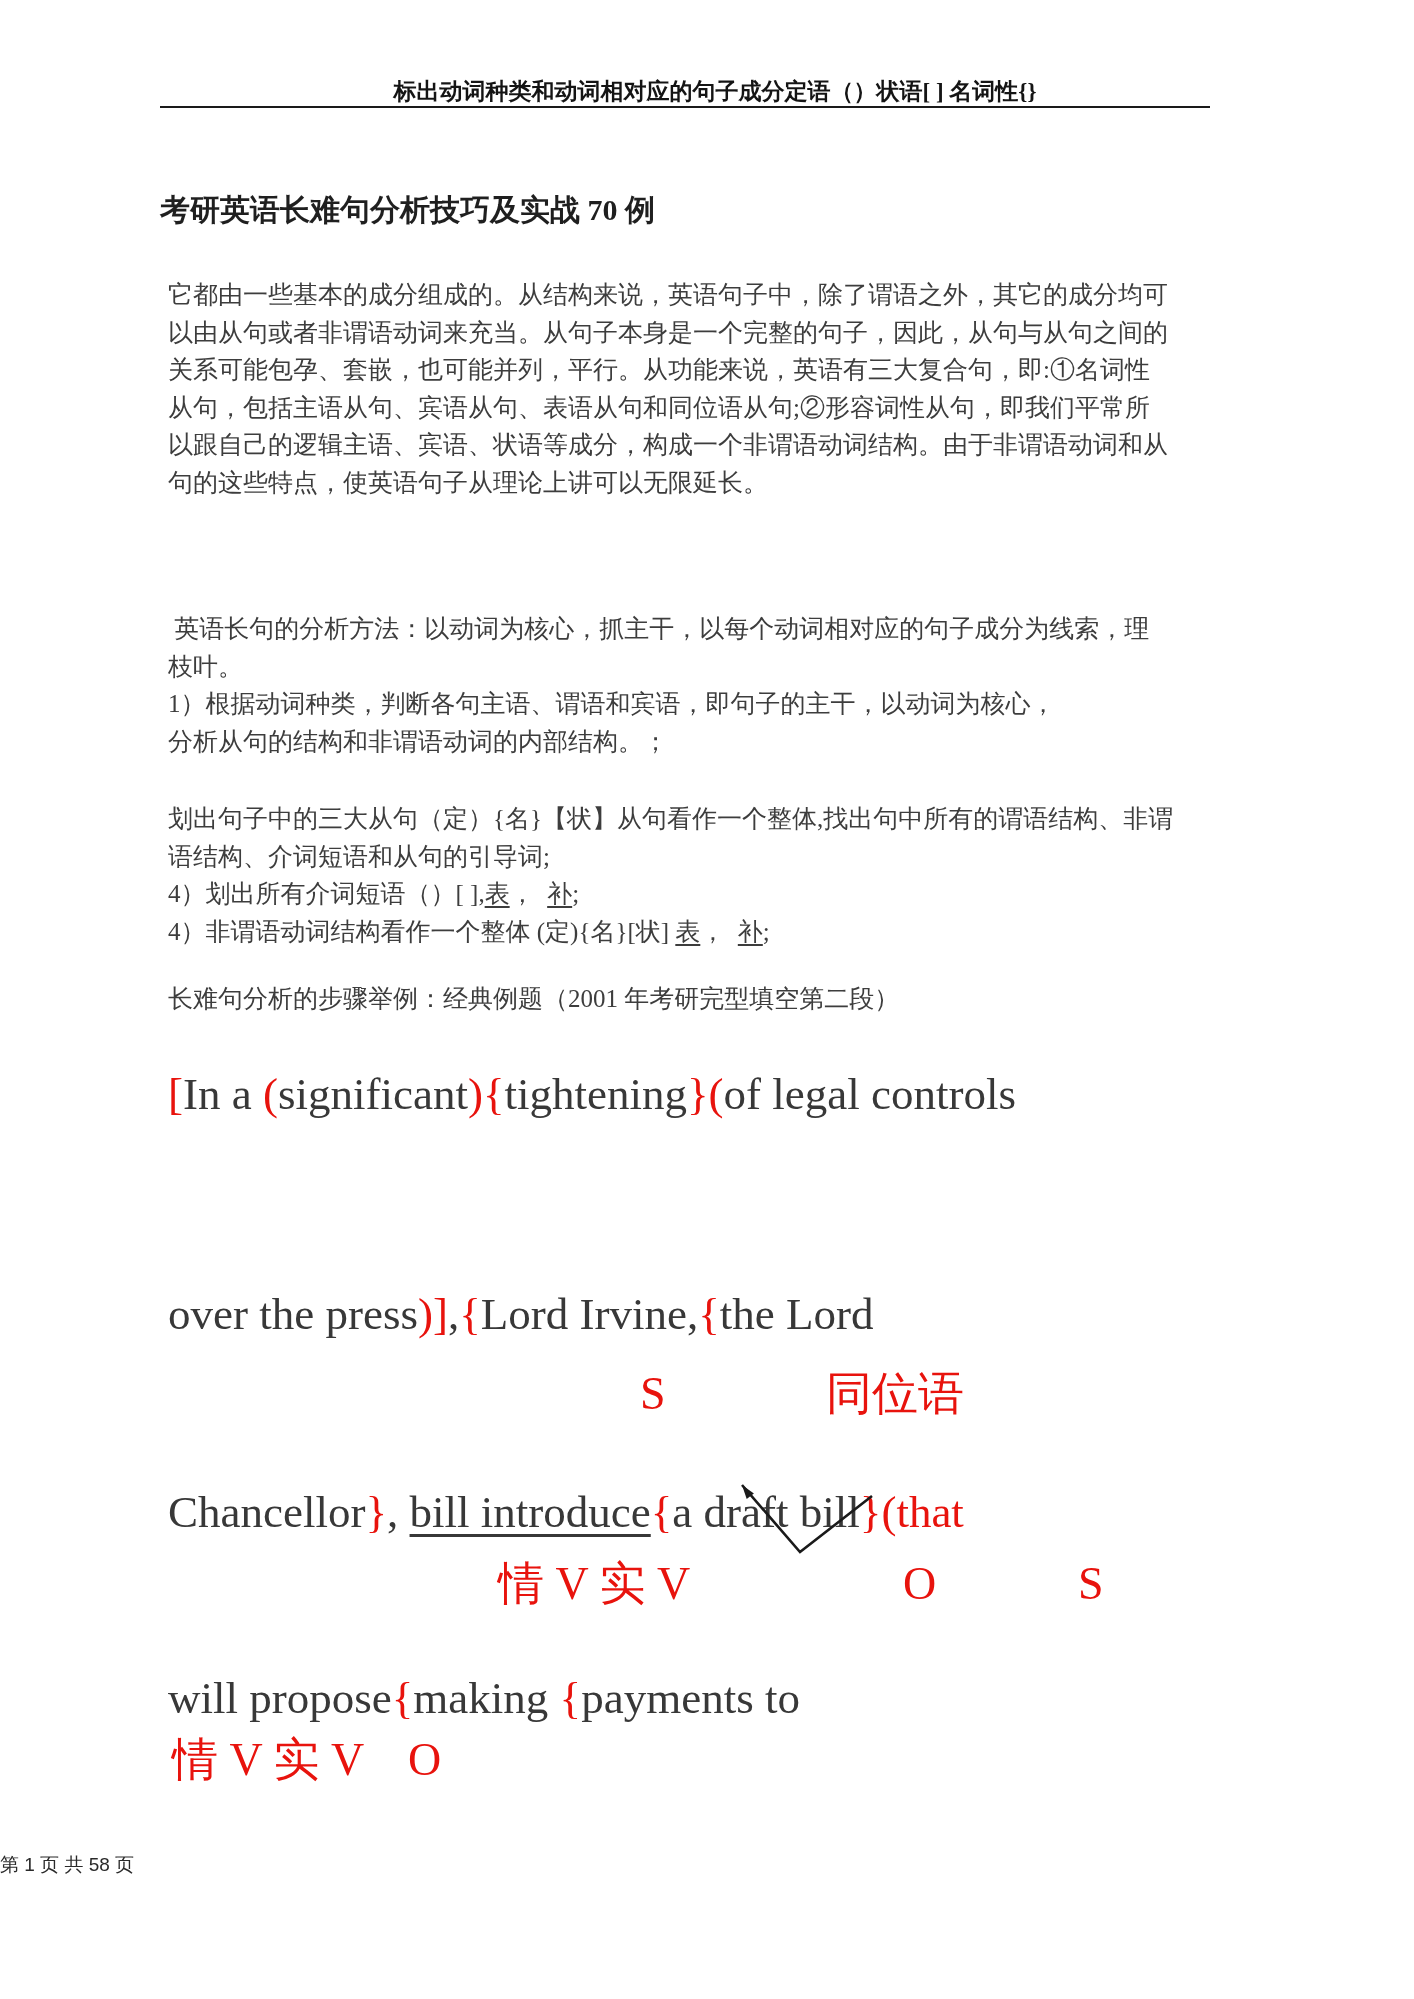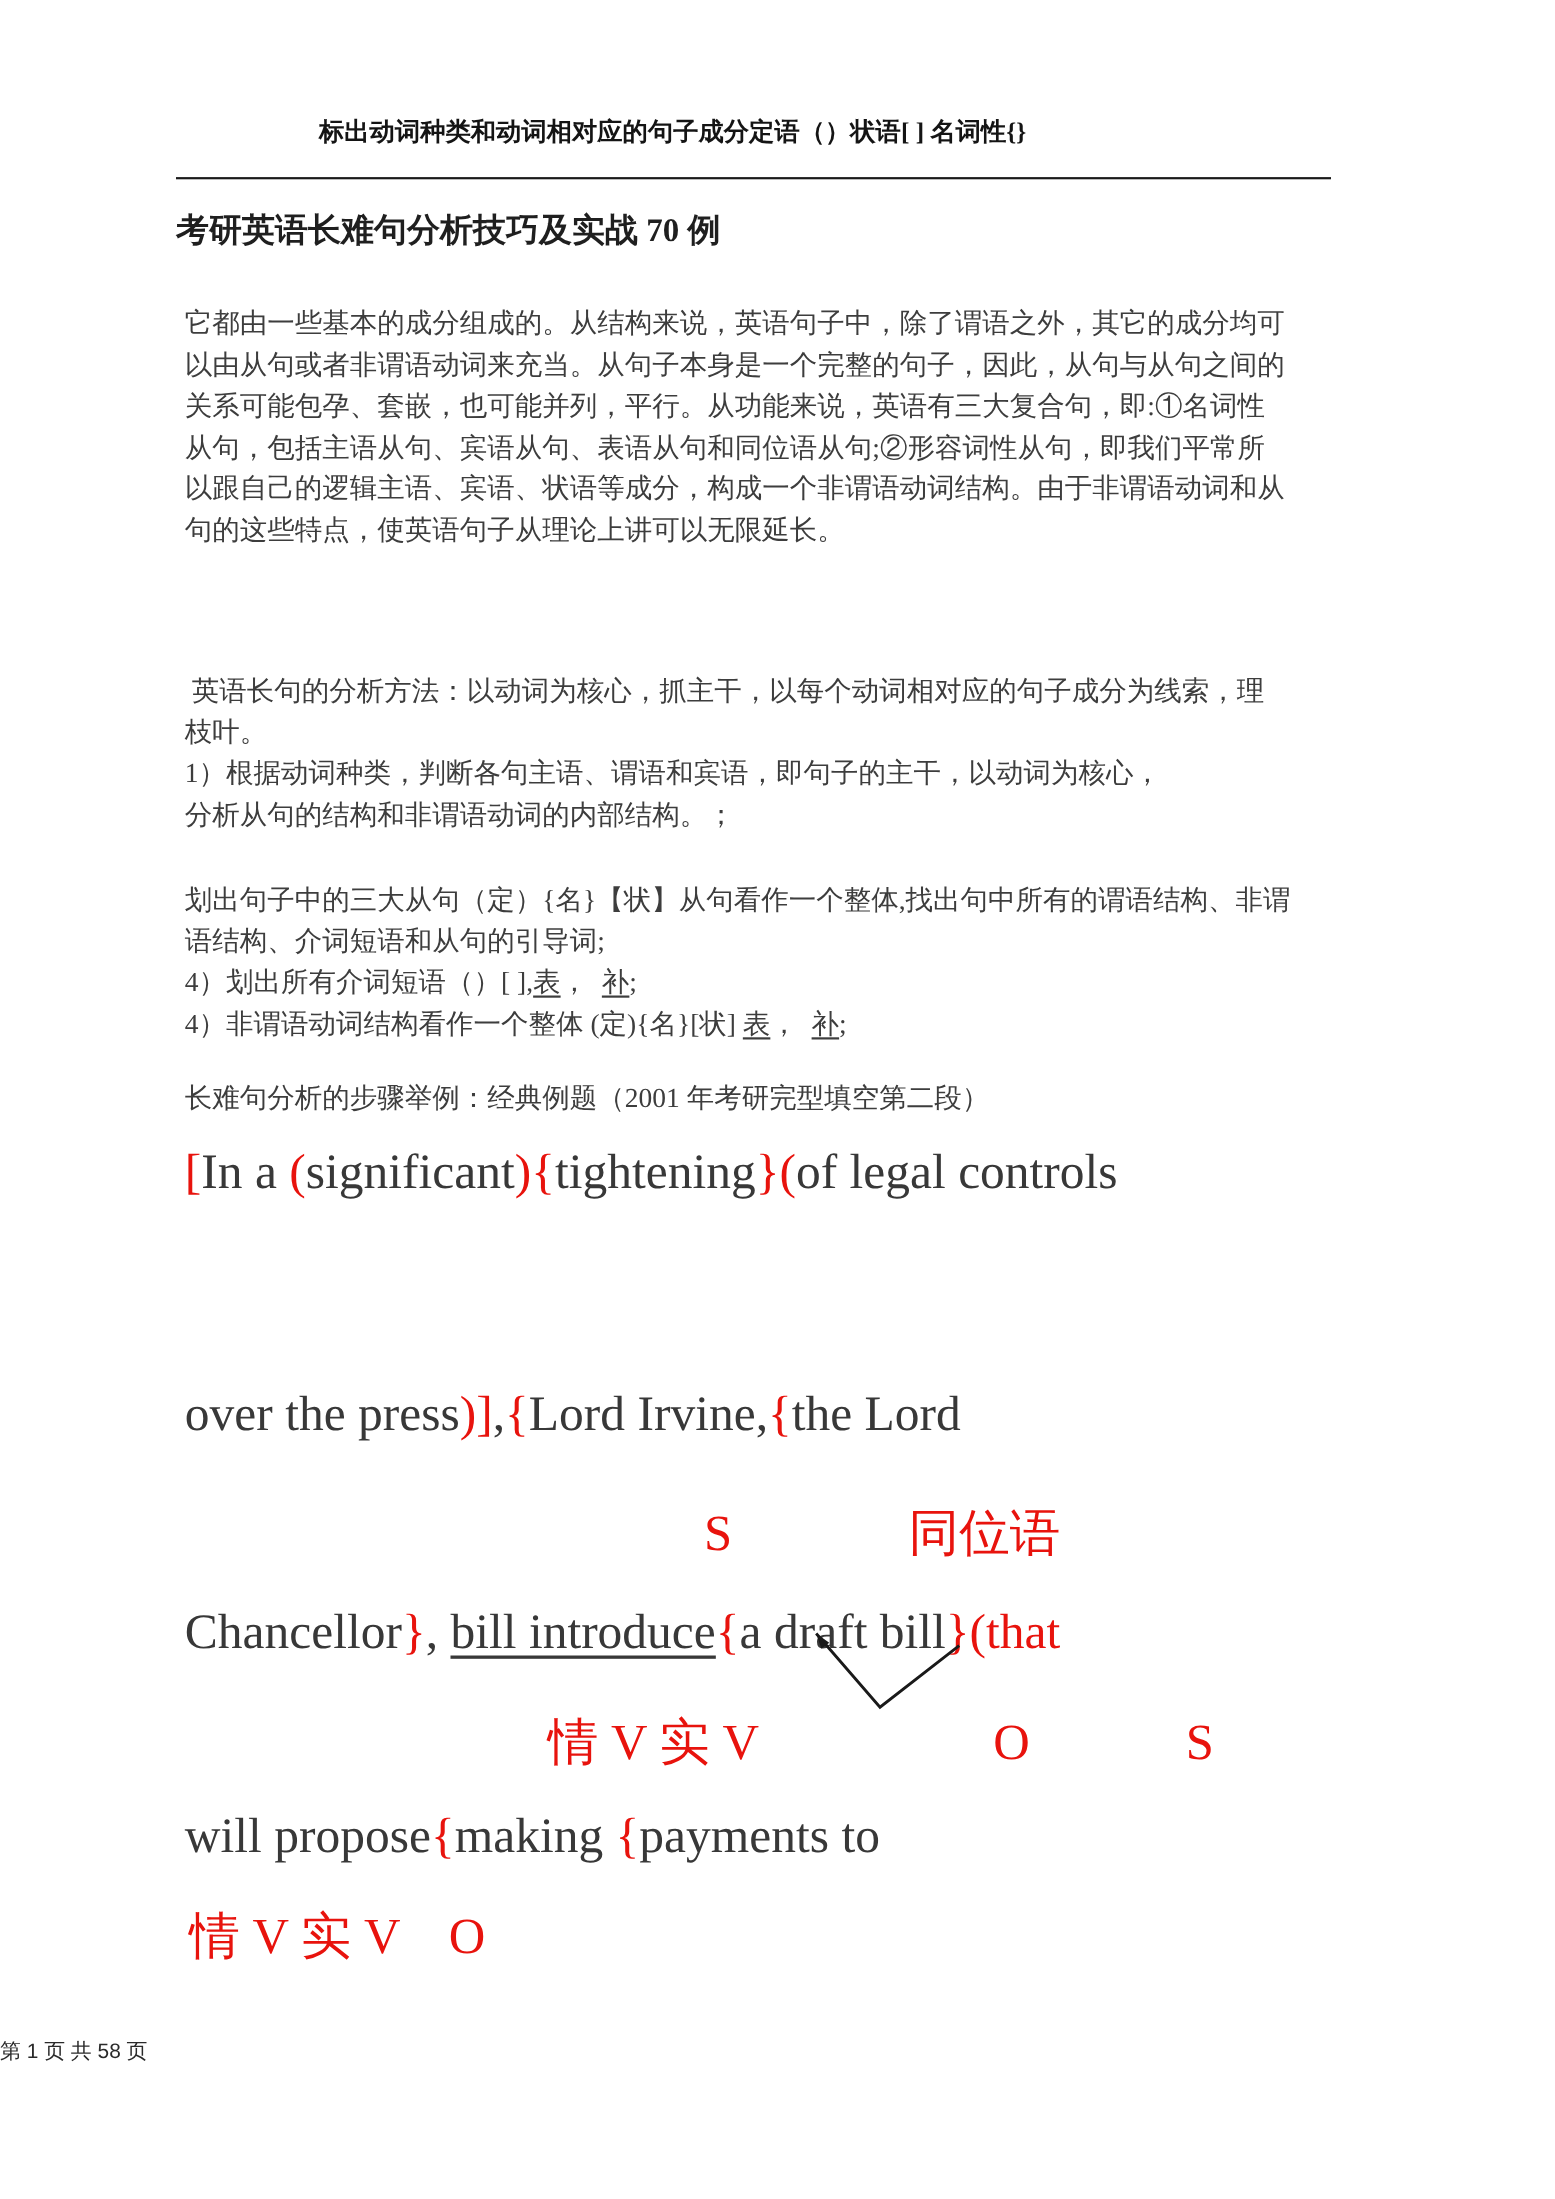--- a/index.html
+++ b/index.html
@@ -8,43 +8,42 @@
     width:1414px;height:1999px;
     background:#ffffff;
     font-family:"Liberation Serif","DejaVu Serif",serif;
     color:#3d3d3d;
     overflow:hidden;
   }
   
   .hdr{
     position:absolute;left:160px;top:78px;width:1050px;
     border-bottom:2px solid #1a1a1a;
-    padding-bottom:27px;
-    display:flex;justify-content:flex-start;
-    font-weight:bold;font-size:23px;line-height:28px;color:#141414;margin-top:28px;
+    display:flex;justify-content:center;
+    font-weight:bold;font-size:23px;line-height:28px;color:#141414;
   }
   .hdr .hl{margin-left:130px;}
   .hdr .hr{margin-right:70px;}
   
   .title{
     position:absolute;left:160px;top:190px;width:1090px;
     text-align:left;font-size:30px;line-height:40px;font-weight:bold;color:#1f1f1f;
     white-space:pre;
   }
   
   .para{position:absolute;left:168px;width:1090px;font-size:25px;line-height:37.5px;}
   .para .tline{white-space:pre;}
   #p1{top:276px;}
   #p2{top:610px;}
   #p3{top:800px;}
   #caption{top:980px;}
   
   .bigline{
     position:absolute;left:168px;width:1200px;
-    font-size:45px;line-height:54px;color:#383838;white-space:pre;
+    font-size:45px;line-height:54px;color:#383838;white-space:pre;margin-top:29px;
   }
   #row1{top:1038px;}
   #row2{top:1258px;}
   #row3{top:1456px;}
   #row4{top:1642px;font-family:Liberation Serif, serif;}
   
   .annorow{position:absolute;left:0;top:0;width:1414px;height:60px;}
   .annorow span{
     position:absolute;
     color:var(--red,#e8130d);

